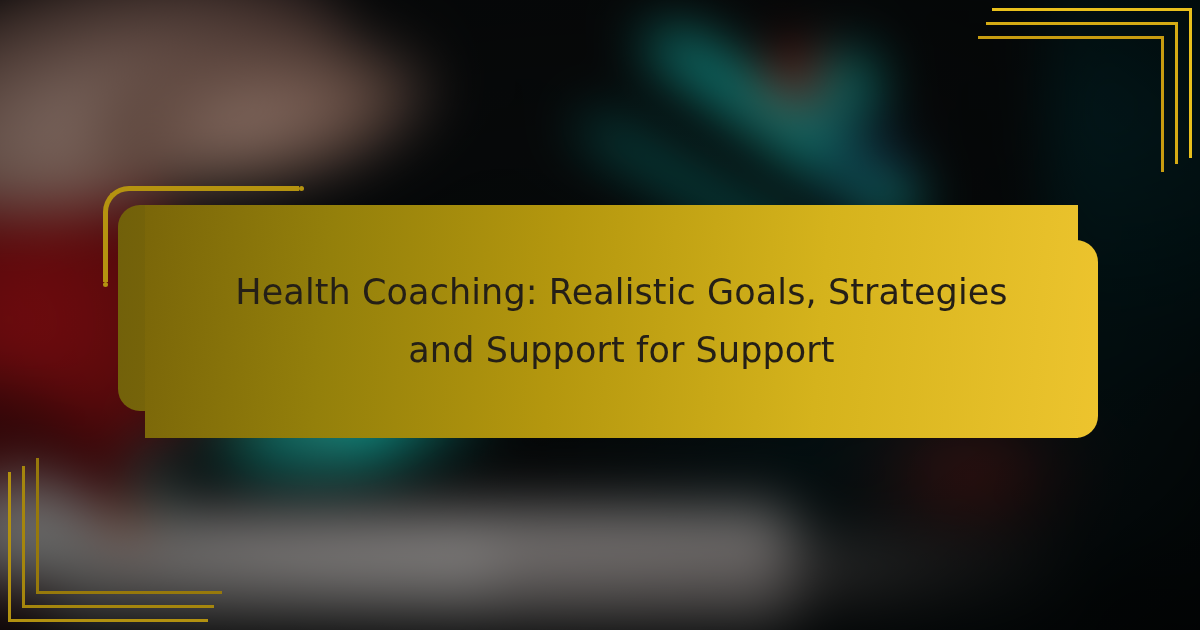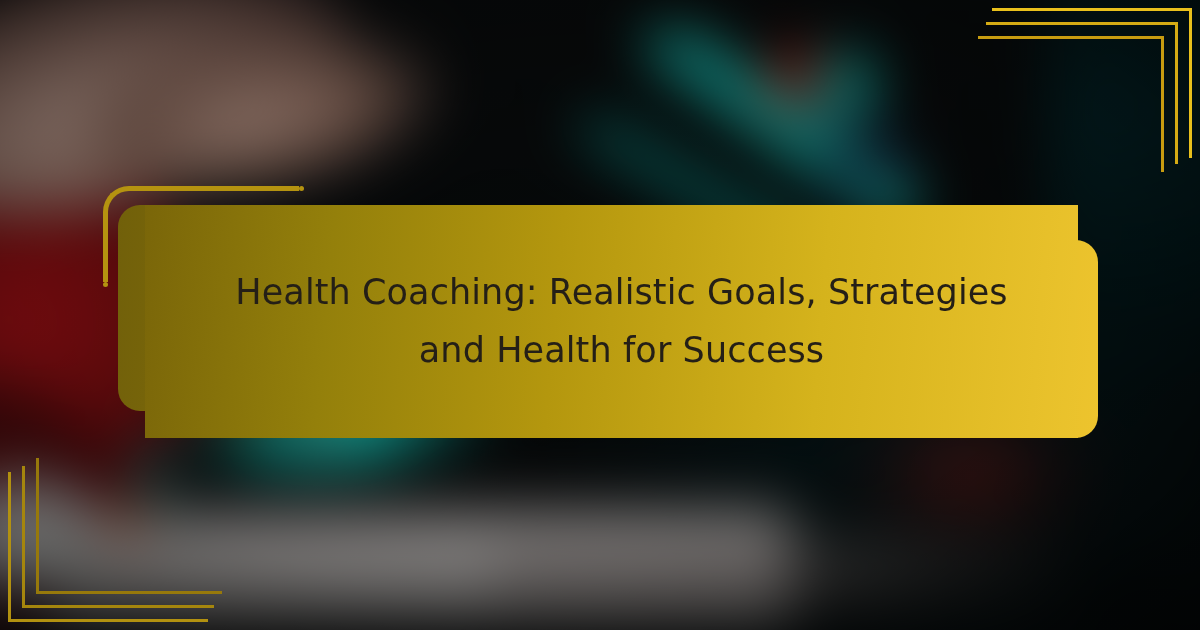--- a/index.html
+++ b/index.html
@@ -309,18 +309,18 @@
   <div class="card-group">
 
     <div class="bracket"></div>
 
     <div class="card-back"></div>
     <div class="card-front"></div>
     <div class="card-body"></div>
 
     <div class="card-title">
       <div class="tline">Health Coaching: Realistic Goals, Strategies</div>
-      <div class="tline">and Health for Success</div>
+      <div class="tline">and Support for Support</div>
     </div>
 
   </div>
 
 </div>
 
 </body></html>

